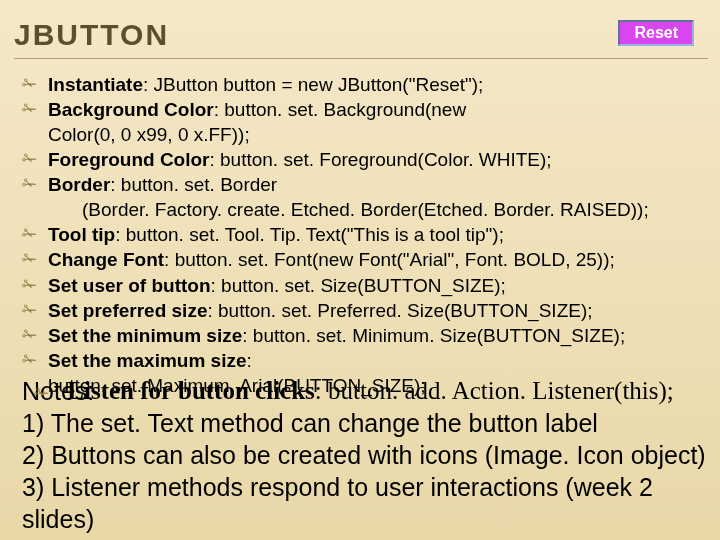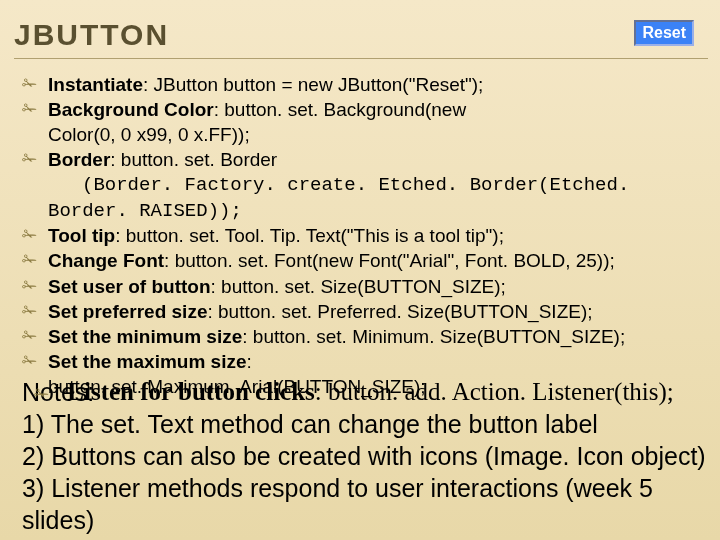--- a/index.html
+++ b/index.html
@@ -28,26 +28,26 @@
   }
   h1 {
     margin: 0;
     font-size: 30px;
     letter-spacing: 2px;
     color: #5a5030;
     font-weight: 600;
     font-family: "Arial", sans-serif;
   }
   .reset-btn {
-    background: #3b82f6;
+    background: #d946ef;
     color: #ffffff;
     border: 2px inset #9ab0e8;
     font-weight: bold;
     font-size: 16px;
-    padding: 2px 6px;
+    padding: 2px 14px;
     margin-right: 14px;
     margin-top: 2px;
     font-family: Arial, sans-serif;
   }
   ul.bullets {
     list-style: none;
     padding: 0 0 0 8px;
     margin: 0;
     font-size: 19px;
     line-height: 1.28;
@@ -97,34 +97,35 @@
 <div class="slide">
 
   <div class="header-row">
     <h1>JBUTTON</h1>
     <button class="reset-btn">Reset</button>
   </div>
 
   <ul class="bullets">
     <li><span class="bold">Instantiate</span><span>: JButton button = new JButton("Reset");</span></li>
     <li><span class="bold">Background Color</span><span>: button. set. Background(new</span><br><span>Color(0, 0 x99, 0 x.FF));</span></li>
-    <li><span class="bold">Border</span><span>: button. set. Border</span><br><span style="padding-left:34px;font-family:Liberation Mono, monospace;">(Border. Factory. create. Etched. Border(Etched. Border. RAISED));</span></li>
+    <li><span class="bold">Foreground Color</span><span>: button. set. Foreground(Color. WHITE);</span></li>
+    <li><span class="bold">Border</span><span>: button. set. Border</span><br><span style="padding-left:34px;">(Border. Factory. create. Etched. Border(Etched. Border. RAISED));</span></li>
     <li><span class="bold">Tool tip</span><span>: button. set. Tool. Tip. Text("This is a tool tip");</span></li>
     <li><span class="bold">Change Font</span><span>: button. set. Font(new Font("Arial", Font. BOLD, 25));</span></li>
     <li><span class="bold">Set user of button</span><span>: button. set. Size(BUTTON_SIZE);</span></li>
     <li><span class="bold">Set preferred size</span><span>: button. set. Preferred. Size(BUTTON_SIZE);</span></li>
     <li><span class="bold">Set the minimum size</span><span>:  button. set. Minimum. Size(BUTTON_SIZE);</span></li>
     <li><span class="bold">Set the maximum size</span><span>:</span><br><span>button. set. Maximum. Arial(BUTTON_SIZE);</span></li>
   </ul>
 
   <div class="notes-block">
     <div class="notes-line1">
       <span>Notes:</span>
       <span class="overlap-bullet" style="left:12px;font-family:Liberation Serif, serif;">
         <span style="padding-left:4px;"><span class="bold">Listen for button clicks</span><span>:  button. add. Action. Listener(this);</span></span>
       </span>
     </div>
     <div>1)  The set. Text method can change the button label</div>
     <div>2)  Buttons can also be created with icons (Image. Icon object)</div>
-    <div>3)  Listener methods respond to user interactions (week 5 slides)</div>
+    <div>3)  Listener methods respond to user interactions (week 2 slides)</div>
   </div>
 
 </div>
 
 </body></html>

